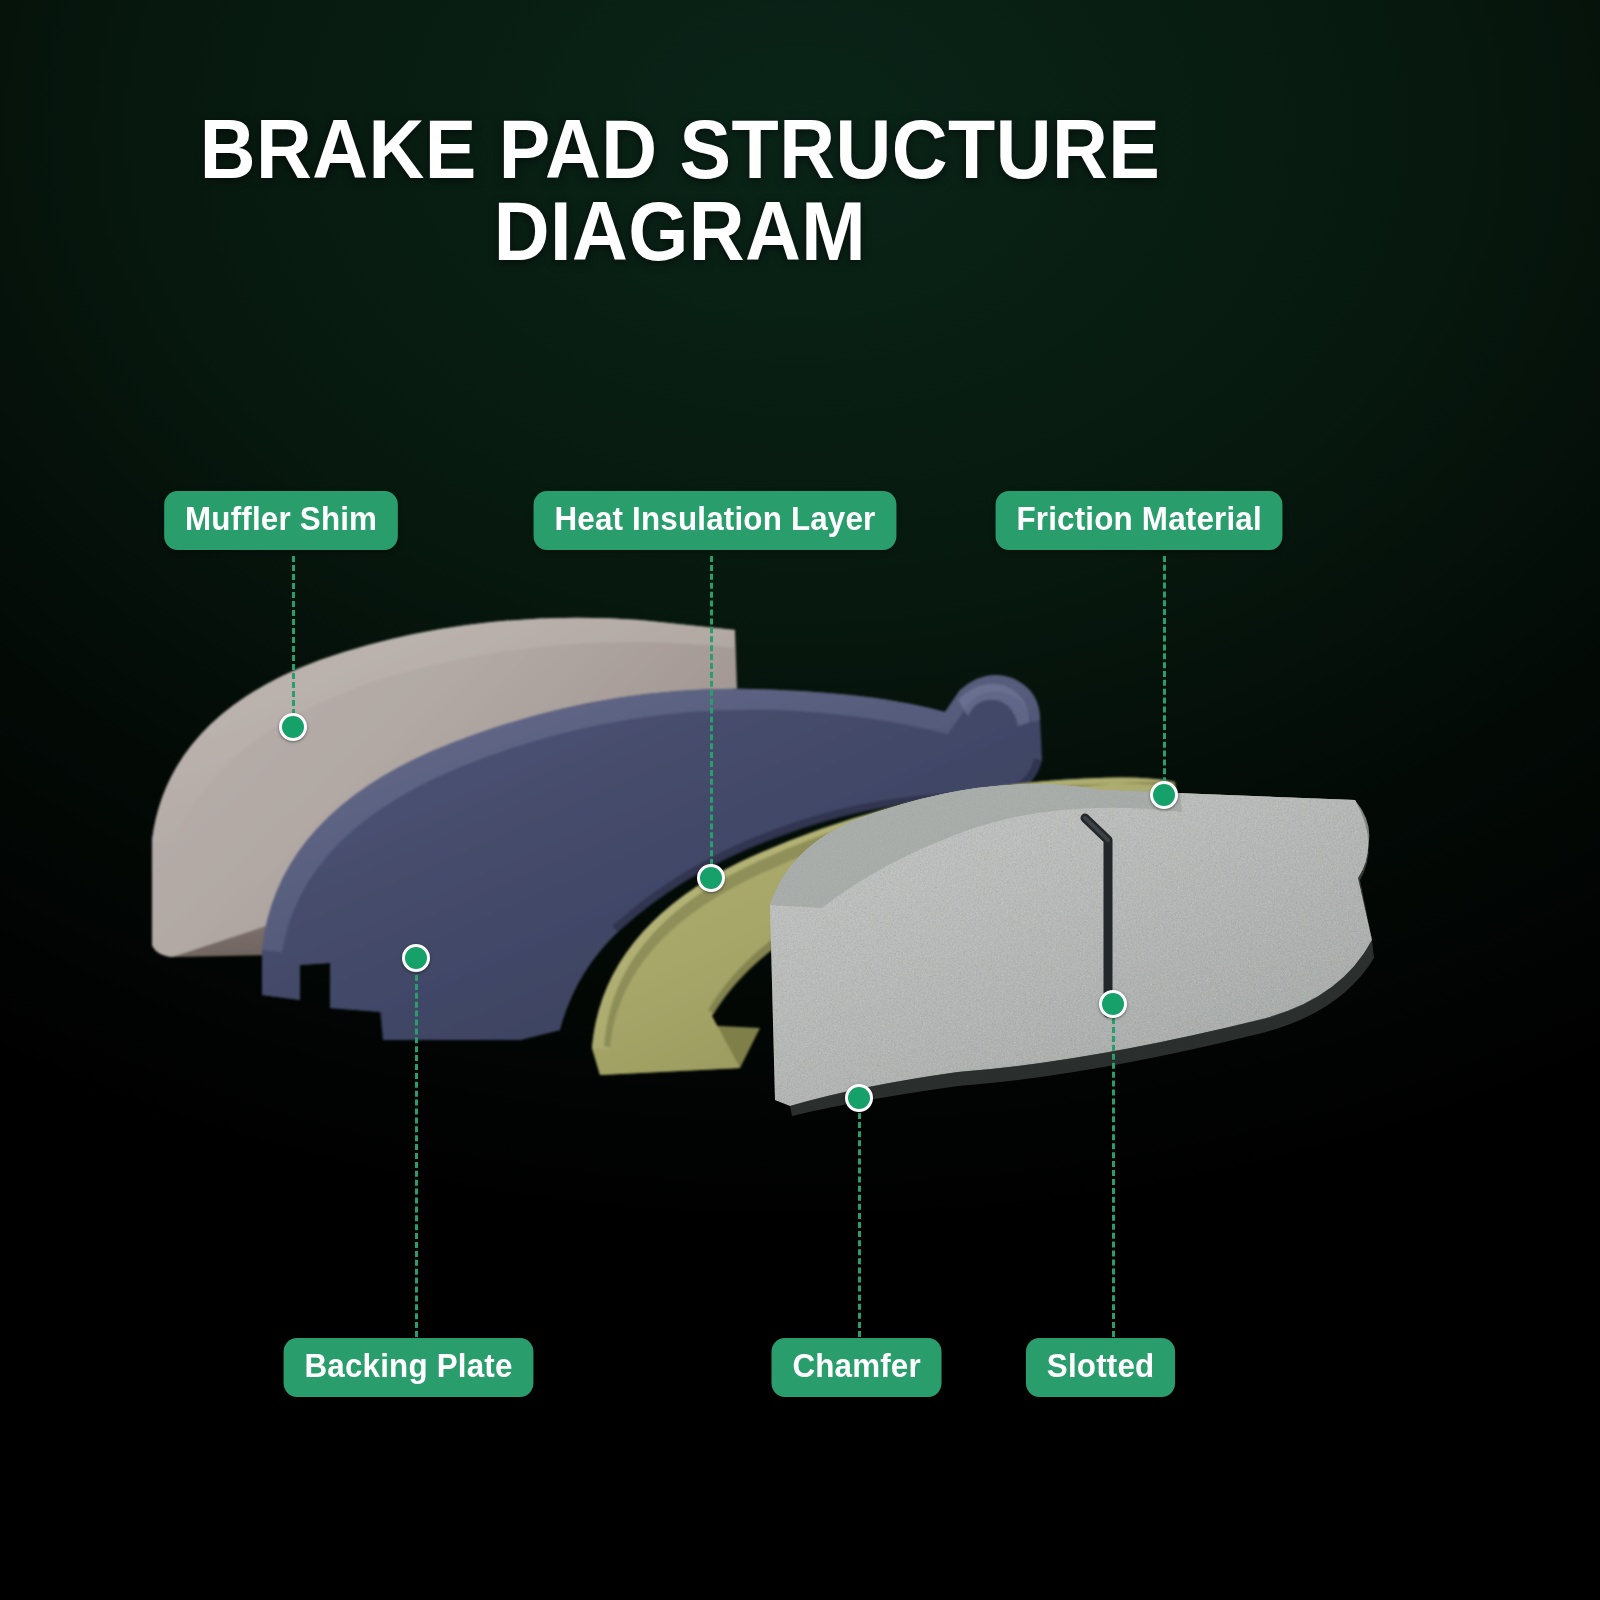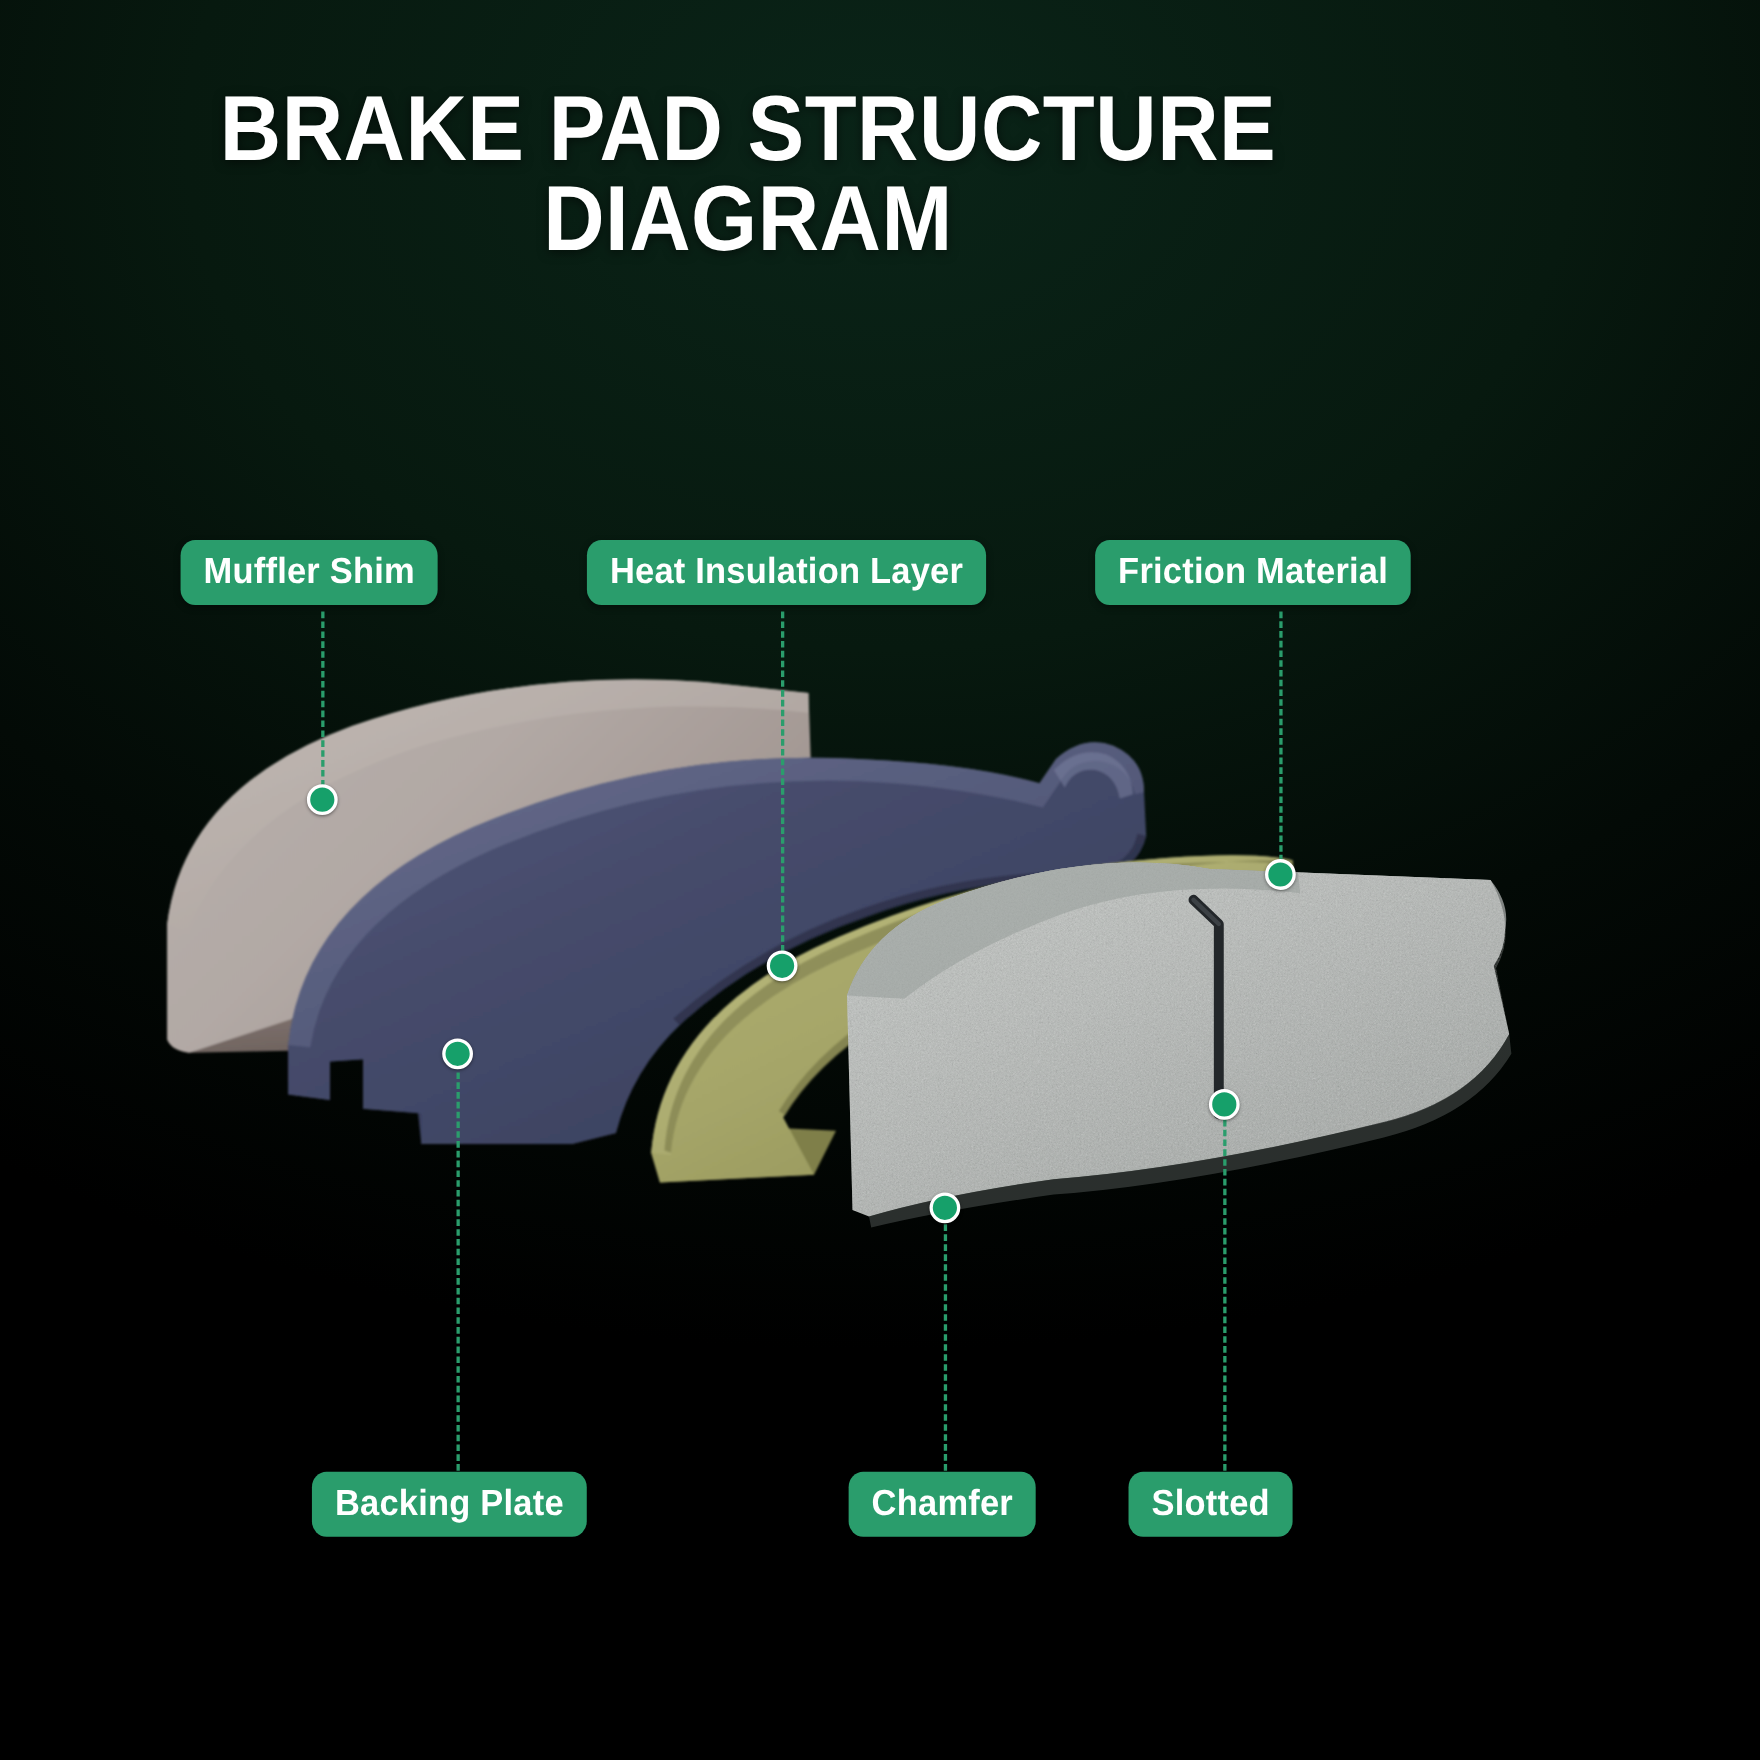--- a/index.html
+++ b/index.html
@@ -18,21 +18,21 @@
     font-family: "Liberation Sans", sans-serif;
     background:
       radial-gradient(ellipse 1500px 1100px at 50% 8%, #0a2418 0%, #07190f 42%, #030a06 72%, #000000 100%),
       #000000;
     overflow: hidden;
   }
 
   
   #title-block {
     position: absolute;
-    top: 75px;
+    top: 108px;
     left: 0;
     width: 1360px;
     text-align: center;
     z-index: 40;
   }
   .title-line {
     display: block;
     color: #ffffff;
     font-family: "Liberation Sans Narrow", "Liberation Sans", sans-serif;
     font-weight: bold;

